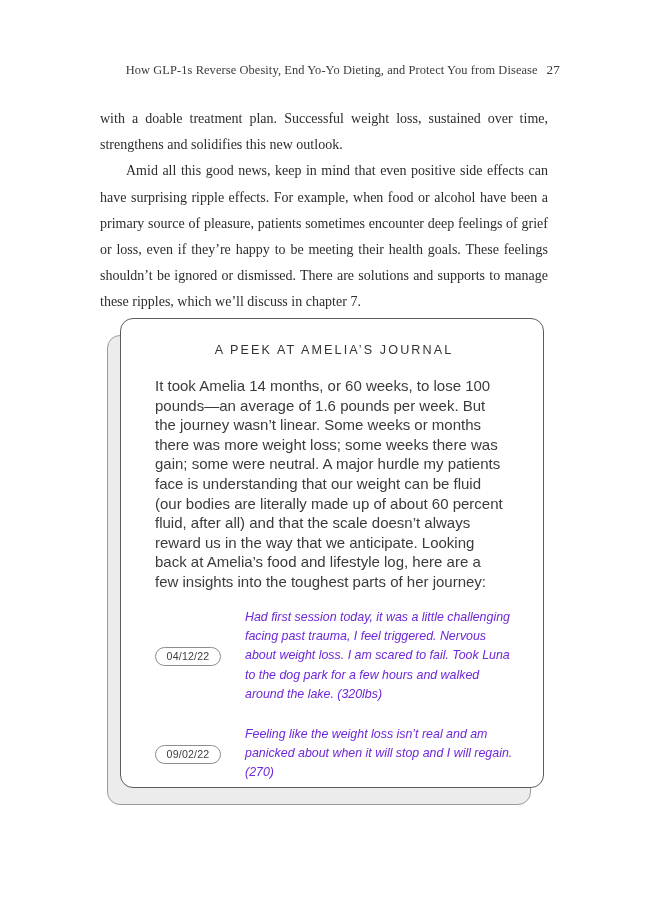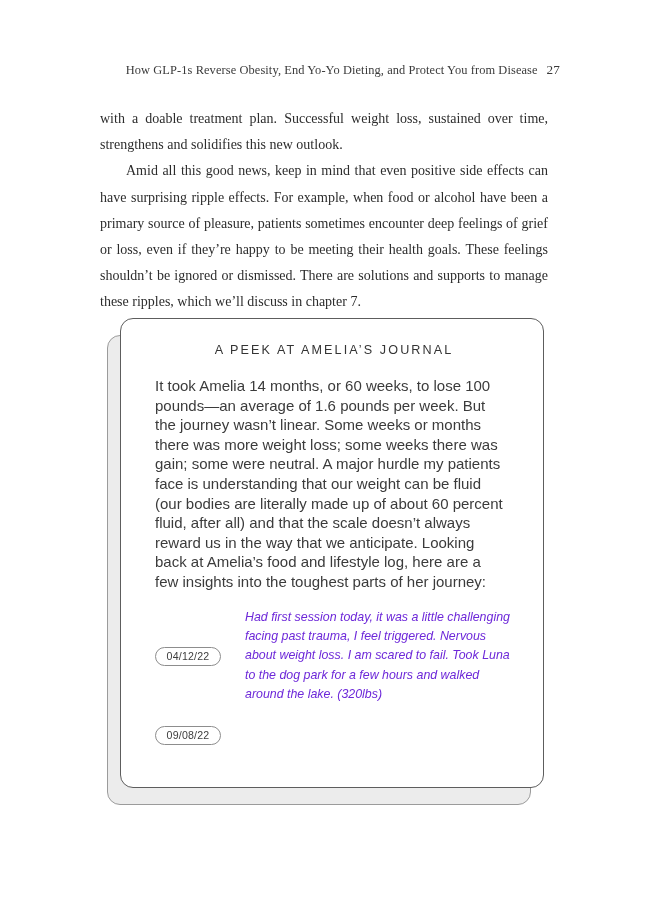--- a/index.html
+++ b/index.html
@@ -188,21 +188,22 @@
 
         <div class="entries">
 
           <div class="entry">
             <div class="entry-date">04/12/22</div>
             <div class="entry-text">Had first session today, it was a little challenging facing past trauma, I feel triggered. Nervous about weight loss. I am scared to fail. Took Luna to the dog park for a few hours and walked around the lake. (320lbs)</div>
           </div>
 
 
           <div class="entry">
-            <div class="entry-date">09/08/22</div>
+            <div class="entry-date">09/02/22</div>
+            <div class="entry-text">Feeling like the weight loss isn’t real and am panicked about when it will stop and I will regain. (270)</div>
           </div>
 
         </div>
       </div>
     </div>
   </div>
 
 </div>
 
 </body></html>

